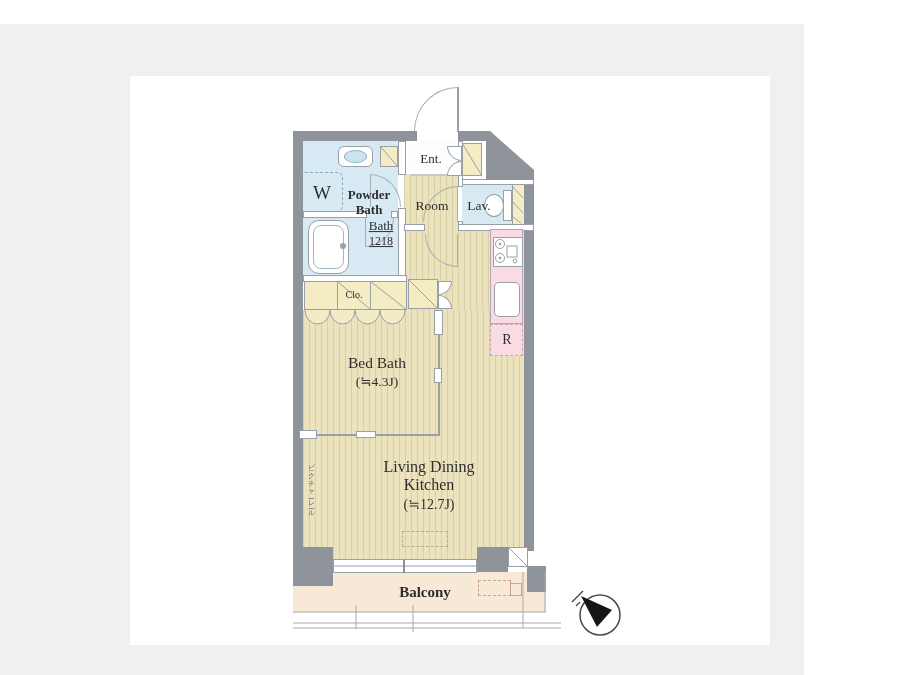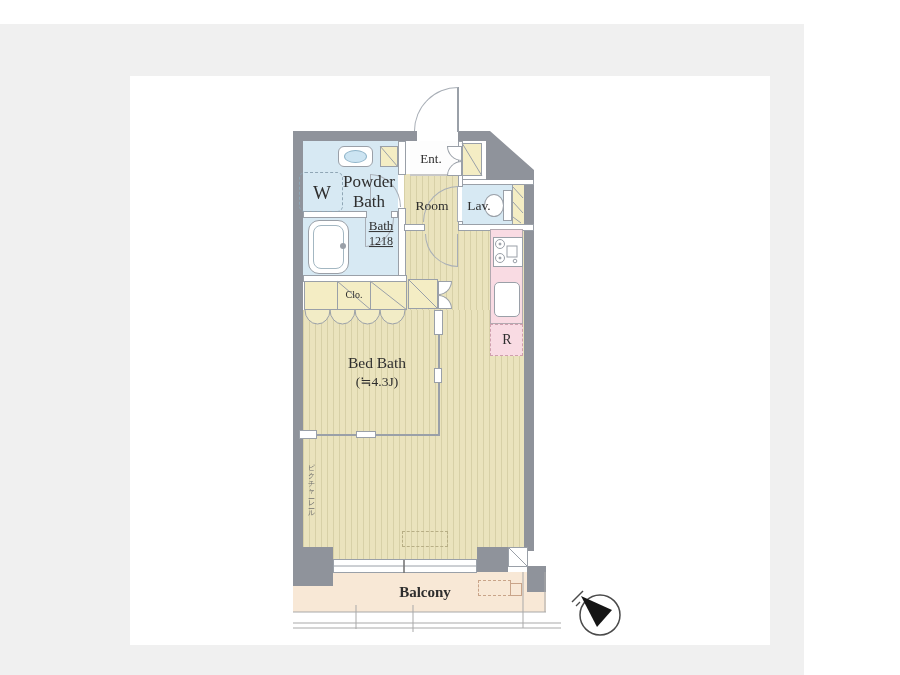--- a/index.html
+++ b/index.html
@@ -143,32 +143,37 @@
     </g>
     <g>
       <circle cx="600" cy="591" r="20" fill="#ffffff" stroke="#4a4a4a" stroke-width="1.5"></circle>
       <polygon points="581,572 612,586 597,603" fill="#151515"></polygon>
       <line x1="572" y1="578" x2="583" y2="567" stroke="#4a4a4a" stroke-width="1.5"></line>
       <line x1="576" y1="582" x2="580" y2="578" stroke="#4a4a4a" stroke-width="1.2"></line>
     </g>
   </svg>
 
   <div class="lbl" style="left:431px;top:135px;font-size:13px;">Ent.</div>
-  <div class="lbl" style="left:369px;top:168px;font-size:17px;">
+  <div class="lbl" style="left:369px;top:179px;font-size:13px;font-weight:bold;">
     <span>Powder</span><br>
     <span>Bath</span>
   </div>
   <div class="lbl" style="left:322px;top:169px;font-size:19px;">W</div>
   <div class="lbl" style="left:432px;top:182px;font-size:13.5px;">Room</div>
   <div class="lbl" style="left:479px;top:182px;font-size:13.5px;">Lav.</div>
   <div class="lbl" style="left:381px;top:210px;font-size:13px;text-decoration:underline;">
     <span>Bath</span><br>
     <span style="font-size:12px;">1218</span>
   </div>
   <div class="lbl" style="left:354px;top:271px;font-size:10px;">Clo.</div>
   <div class="lbl" style="left:377px;top:348px;font-size:15.5px;">
     <span>Bed Bath</span><br>
     <span style="font-size:13.5px;text-align:right;">(≒4.3J)</span>
   </div>
+  <div class="lbl" style="left:429px;top:462px;font-size:16px;">
+    <span>Living Dining</span><br>
+    <span>Kitchen</span><br>
+    <span style="font-size:14px;">(≒12.7J)</span>
+  </div>
   <div class="lbl" style="left:425px;top:569px;font-size:15px;font-weight:bold;">Balcony</div>
   <div class="lbl" style="left:507px;top:316px;font-size:14px;">R</div>
   <div class="abs vtext" style="left:306px;top:434px;height:80px;">ピクチャーレール</div>
 </div>
 
 </body></html>

